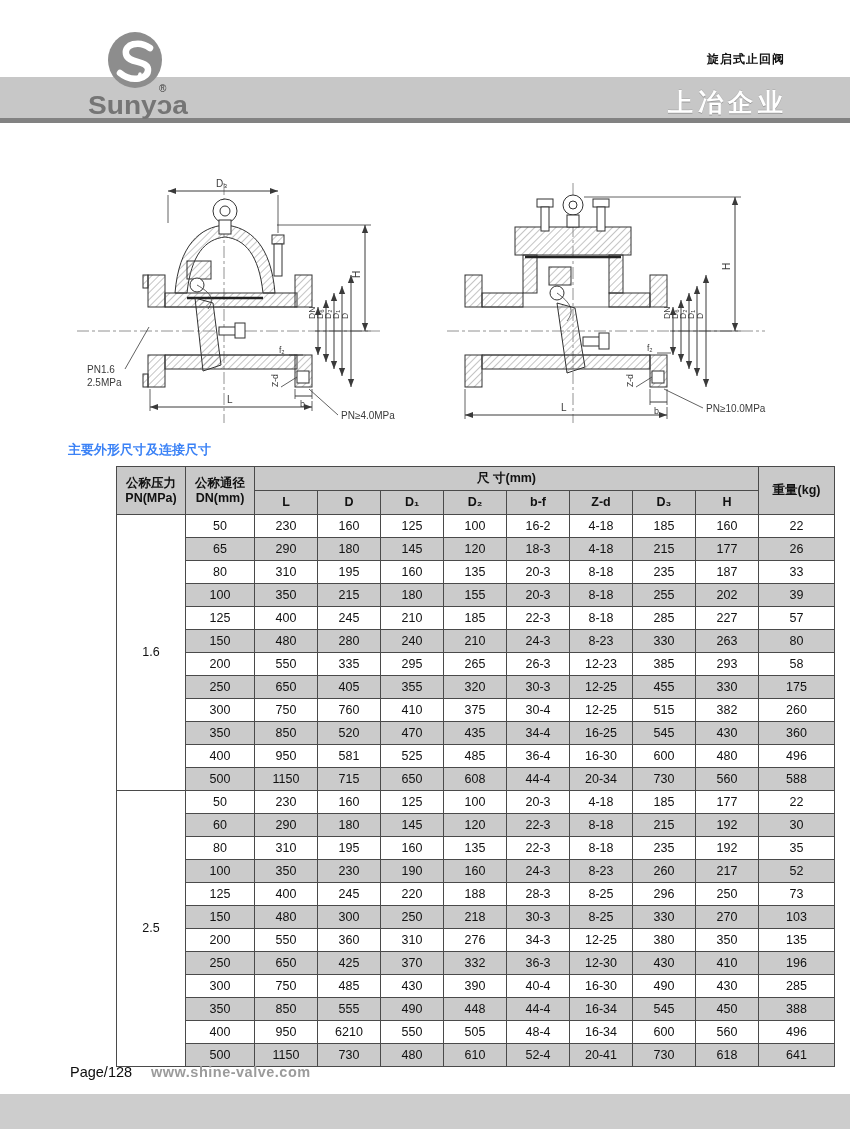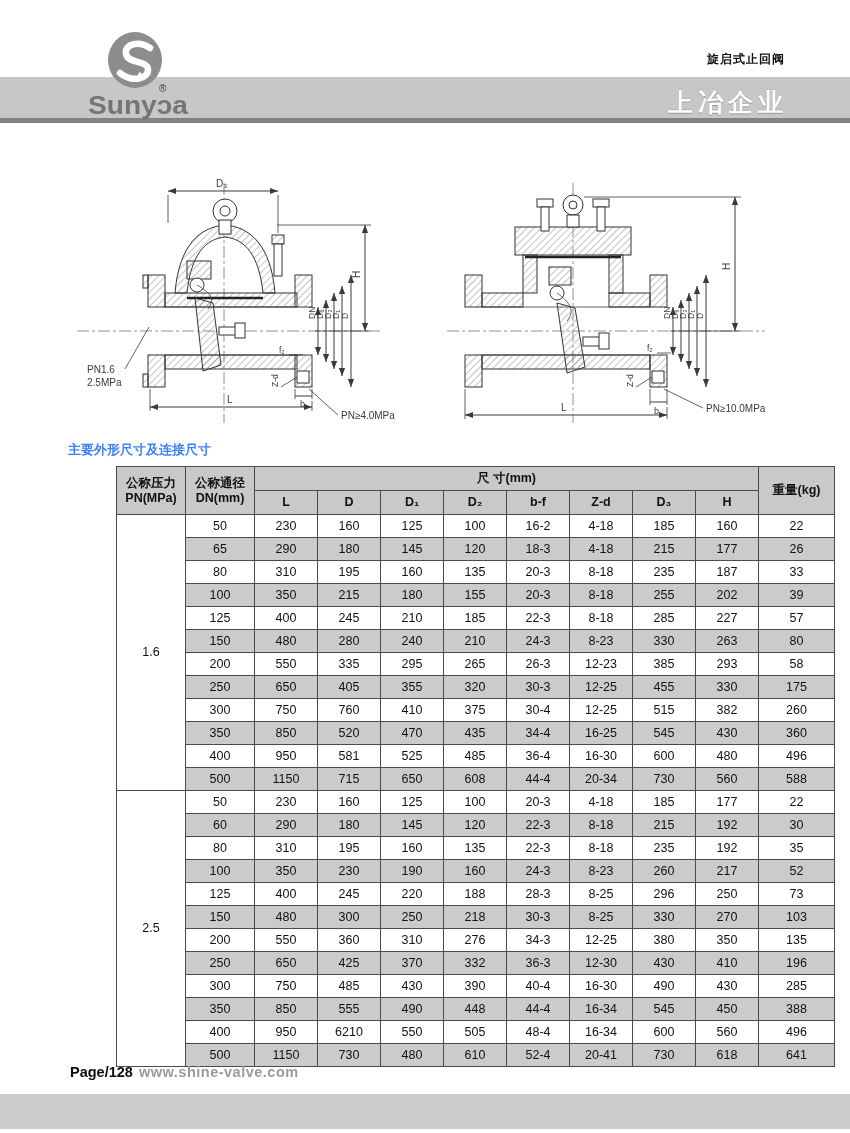--- a/index.html
+++ b/index.html
@@ -26,22 +26,22 @@
   .table-title{position:absolute;left:68px;top:441px;font-size:13px;font-weight:bold;color:#3b82f6;font-family:Liberation Serif, serif;}
   .tbl-wrap{position:absolute;left:68px;top:466px;padding-left:48px;}
   table{border-collapse:collapse;table-layout:fixed;width:718px;font-size:12.5px;color:#111;}
   th,td{border:1px solid #4a4a4a;text-align:center;padding:0;line-height:1.15;}
   thead th{background:#c9c9c9;font-weight:bold;height:23px;}
   tbody td{height:22px;background:#fff;font-weight:400;}
   tbody tr.shade td{background:#cbcbcb;}
   tbody td.pn{background:#fff;font-weight:400;text-align:center;}
 
   
-  .page-no{position:absolute;left:70px;top:1064px;font-size:14.5px;font-weight:bold;color:#0d0d0d;}
-  .website{position:absolute;left:139px;top:1064px;font-size:14.5px;font-weight:bold;color:#9b9b9b;letter-spacing:.5px;}
+  .page-no{position:absolute;left:70px;top:1064px;font-size:14.5px;font-weight:normal;color:#0d0d0d;}
+  .website{position:absolute;left:151px;top:1064px;font-size:14.5px;font-weight:bold;color:#9b9b9b;letter-spacing:.5px;}
   .footer-band{position:absolute;top:1094px;left:0;width:850px;height:35px;background:#cdcdcd;}
 </style>
 </head>
 <body>
 
 <div class="page">
 
   <div class="band"></div>
   <div class="band-rule"></div>
 

